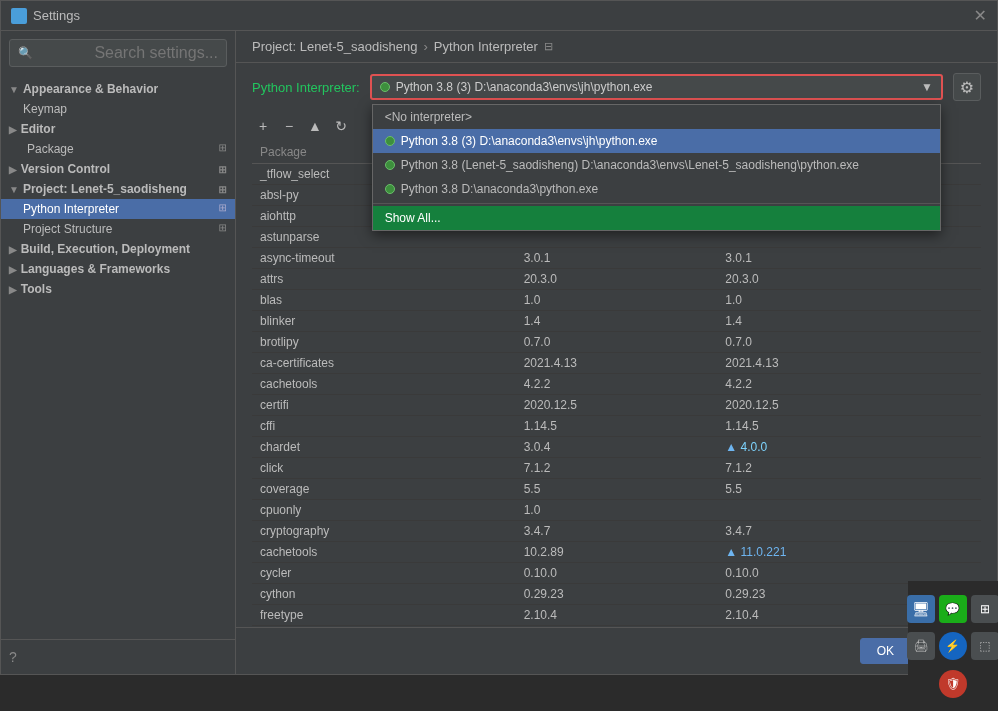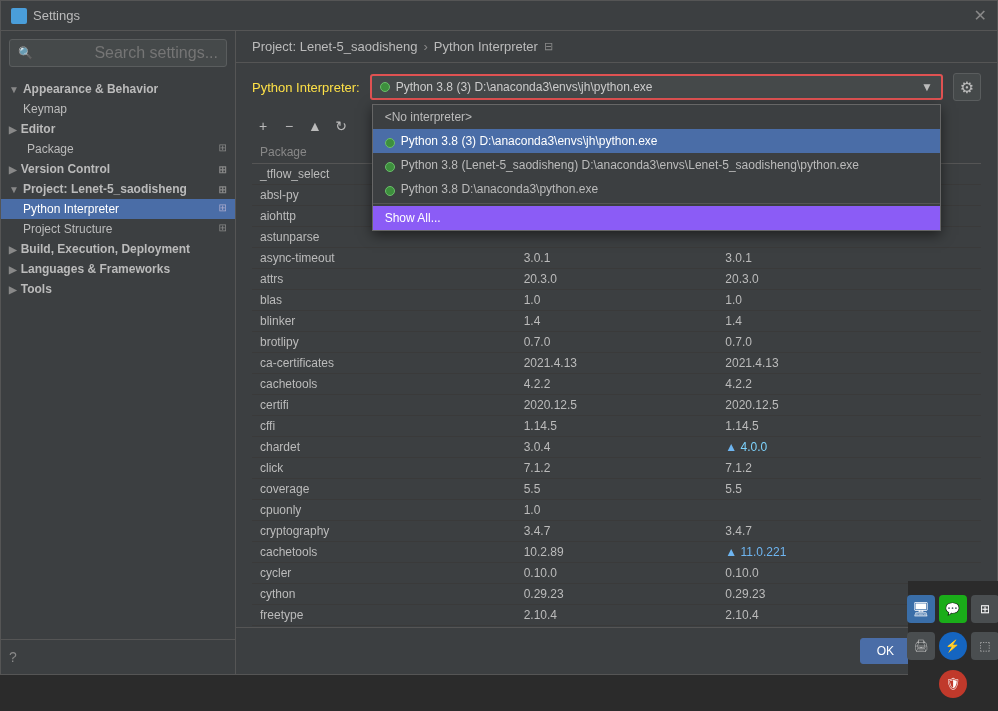--- a/index.html
+++ b/index.html
@@ -26,30 +26,30 @@
     .sidebar-indent1 { padding-left: 22px; }
     .arrow { font-size: 10px; color: #888; }
     .sidebar-bottom { padding: 8px; border-top: 1px solid #555; }
     .help-btn { color: #888; font-size: 14px; cursor: pointer; }
 
     
     .main-panel { flex: 1; background: #3c3f41; display: flex; flex-direction: column; overflow: hidden; }
     .breadcrumb { padding: 8px 16px; display: flex; align-items: center; gap: 6px; color: #bbb; font-size: 13px; border-bottom: 1px solid #555; flex-shrink: 0; }
     .breadcrumb-arrow { color: #888; }
     .breadcrumb-icon { color: #888; font-size: 11px; }
-    .interpreter-label { color: #fde047; font-size: 13px; white-space: nowrap; }
+    .interpreter-label { color: #22c55e; font-size: 13px; white-space: nowrap; }
     .interpreter-dropdown { flex: 1; background: #45494a; border: 2px solid #e05252; border-radius: 3px; padding: 4px 8px; color: #ccc; font-size: 12px; display: flex; align-items: center; gap: 6px; cursor: pointer; position: relative; }
     .interpreter-dropdown-arrow { margin-left: auto; color: #bbb; }
     .settings-btn { width: 28px; height: 28px; background: #45494a; border: 1px solid #5a5d5e; border-radius: 3px; display: flex; align-items: center; justify-content: center; cursor: pointer; color: #bbb; flex-shrink: 0; }
 
     
     .dropdown-popup { position: absolute; top: 100%; left: 0; right: 30px; background: #3c3f41; border: 1px solid #666; z-index: 100; box-shadow: 0 4px 12px rgba(0,0,0,0.5); }
-    .dropdown-item { padding: 5px 12px; color: #bbb; font-size: 12px; cursor: pointer; display: flex; align-items: flex-end; gap: 6px; }
+    .dropdown-item { padding: 5px 12px; color: #bbb; font-size: 12px; cursor: pointer; display: flex; align-items: center; gap: 6px; }
     .dropdown-item.highlighted { background: #4a6da7; color: #fff; }
-    .dropdown-item.show-all { background: #8b5cf6; color: #fff; font-size: 12px; }
+    .dropdown-item.show-all { background: #15803d; color: #fff; font-size: 12px; }
     .green-dot { width: 10px; height: 10px; border-radius: 50%; background: #3d8f3d; border: 1.5px solid #6abf6a; flex-shrink: 0; }
     .dropdown-divider { height: 1px; background: #555; margin: 2px 0; }
 
     
     .pkg-toolbar { display: flex; align-items: center; padding: 4px 16px; gap: 4px; flex-shrink: 0; }
     .toolbar-btn { width: 22px; height: 22px; background: transparent; border: 1px solid transparent; border-radius: 3px; display: flex; align-items: center; justify-content: center; cursor: pointer; color: #bbb; font-size: 14px; }
 
     
     .pkg-table-container { flex: 1; overflow-y: auto; overflow-x: hidden; padding: 0 16px; }
     .pkg-table { width: 100%; border-collapse: collapse; font-size: 12px; }

